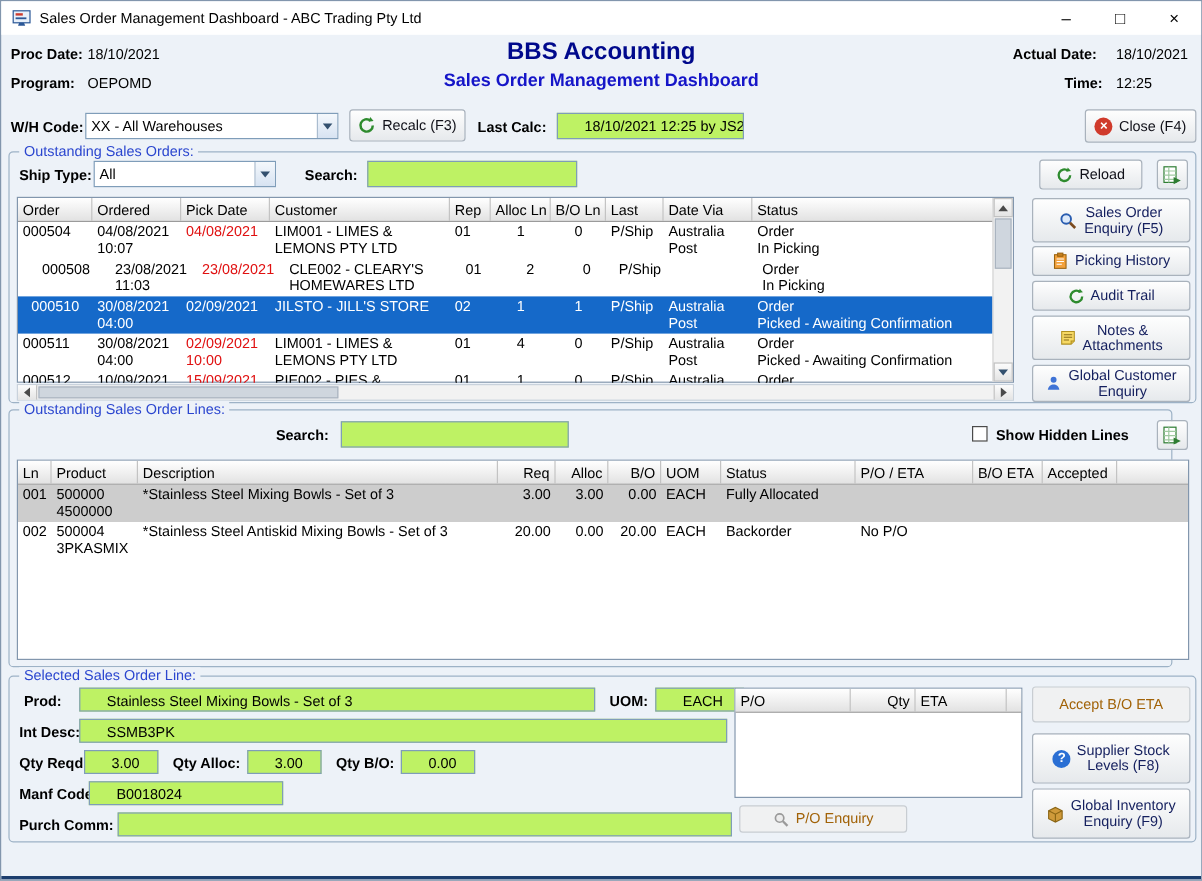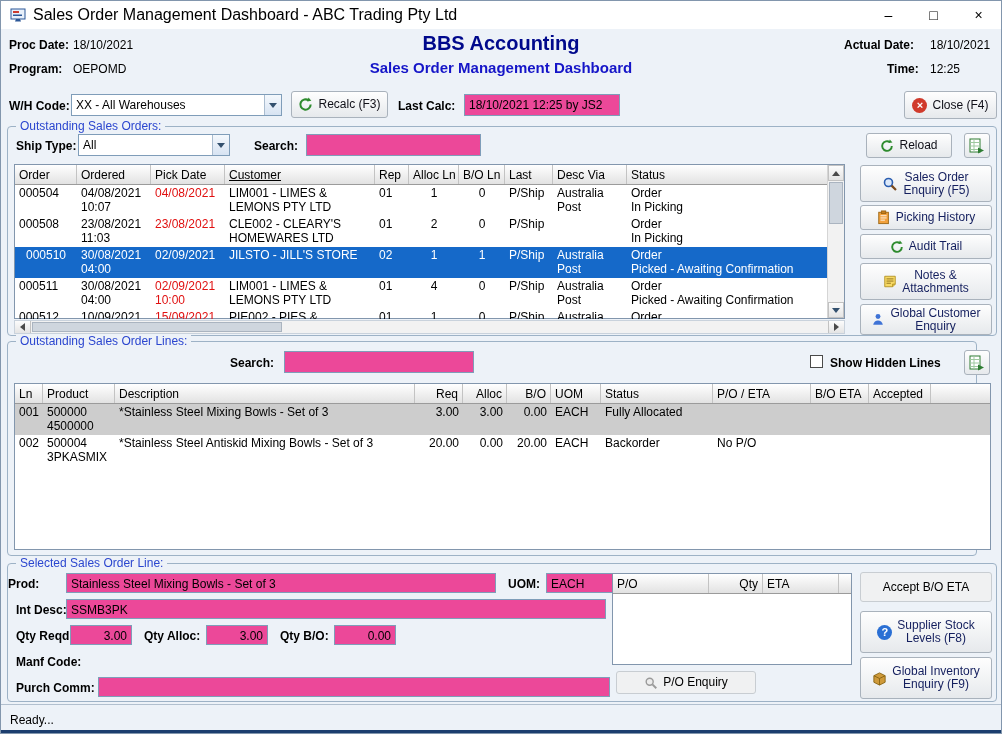--- a/index.html
+++ b/index.html
@@ -3,40 +3,40 @@
 <meta charset="utf-8">
 <style>
 *{margin:0;padding:0;box-sizing:border-box;}
 html,body{background:#6b7685;}
 body{font-family:"Liberation Sans",sans-serif;}
 .window{position:relative;width:1002px;height:734px;background:var(--window-bg,#edf2f8);border:1px solid #8296ad;overflow:hidden;font-size:12px;color:#000;}
 
 
 .titlebar{position:absolute;top:0;left:0;right:0;height:28px;background:var(--titlebar-bg,#ffffff);display:flex;align-items:center;}
 .app-ic{margin:0 7px 0 9px;display:flex;}
-.title-text{flex:1;font-size:16px;white-space:nowrap;overflow:hidden;}
+.title-text{flex:1;font-size:12px;white-space:nowrap;overflow:hidden;}
 .win-btn{width:45px;height:28px;display:flex;align-items:center;justify-content:center;font-size:14px;}
 
 
 .lbl{position:absolute;font-weight:bold;white-space:nowrap;}
 .val{position:absolute;white-space:nowrap;}
 .app-title{position:absolute;left:0;right:0;text-align:center;font-weight:bold;}
-.field{position:absolute;background:#ec4899;border:1px solid var(--border-blue,#7f9db9);padding:3px 4px;overflow:hidden;white-space:nowrap;height:22px;}
+.field{position:absolute;background:#bef264;border:1px solid var(--border-blue,#7f9db9);padding:3px 22px;overflow:hidden;white-space:nowrap;height:22px;}
 .combo{position:absolute;background:#fff;border:1px solid var(--border-blue,#7f9db9);display:flex;align-items:center;height:22px;}
 .combo-text{flex:1;padding:0 4px;overflow:hidden;white-space:nowrap;}
 .combo-arrow{width:17px;align-self:stretch;background:linear-gradient(#f4f8fc,#d7e3f2);border-left:1px solid #aabccf;display:flex;align-items:center;justify-content:center;}
 .tri{display:inline-block;width:0;height:0;}
 .tri-down{border-left:4px solid transparent;border-right:4px solid transparent;border-top:5px solid #33506e;}
 .tri-up{border-left:4px solid transparent;border-right:4px solid transparent;border-bottom:5px solid #4a4a4a;}
 .tri-left{border-top:4px solid transparent;border-bottom:4px solid transparent;border-right:5px solid #4a4a4a;}
 .tri-right{border-top:4px solid transparent;border-bottom:4px solid transparent;border-left:5px solid #4a4a4a;}
 .btn{position:absolute;display:flex;align-items:center;justify-content:center;gap:5px;background:linear-gradient(#fefefe,#e6e9ec);border:1px solid #a9b2bc;border-radius:3px;font-size:12px;line-height:13px;color:#141f5e;padding:2px 4px;}
 .btn .blabel{white-space:pre-line;text-align:center;}
 .btn.plain{color:#101018;}
-.btn.disabled{color:#000000;background:#f0f1f2;border-color:#c8cdd2;}
+.btn.disabled{color:#a16207;background:#f0f1f2;border-color:#c8cdd2;}
 .fieldset{position:absolute;border:1px solid #9db2c6;border-radius:4px;}
 .legend{position:absolute;top:-8px;left:8px;background:var(--window-bg,#edf2f8);padding:0 4px;color:var(--legend-blue,#2b46cf);white-space:nowrap;}
 .checkbox{position:absolute;width:13px;height:13px;background:#fff;border:1px solid #4a4a4a;}
 
 
 .dtable{position:absolute;background:#fff;border:1px solid #8296ad;}
 .thead{display:flex;height:20px;background:linear-gradient(#ffffff,#e2e2e2);border-bottom:1px solid #9b9b9b;}
 .th{border-right:1px solid #c3c3c3;padding:3px 4px;white-space:nowrap;overflow:hidden;}
 .tbody{overflow:hidden;}
 .trow{display:flex;height:31px;}
@@ -146,47 +146,47 @@
             <path d="M9 9.5l6 3-6 3z" fill="#2e7d32"></path>
           </svg>
         </span>
     </div>
 
     <div class="dtable" style="left:6px;top:37px;width:831px;height:155px">
       <div class="thead" id="orders-head" style="width:814px">
           <div class="th" style="width: 62px;">Order</div>
           <div class="th" style="width: 74px;">Ordered</div>
           <div class="th" style="width: 74px;">Pick Date</div>
-          <div class="th" style="width: 150px; text-decoration: underline;">Customer</div>
+          <div class="th" style="width: 150px;">Customer</div>
           <div class="th" style="width: 34px;">Rep</div>
           <div class="th" style="width: 50px;">Alloc Ln</div>
           <div class="th" style="width: 46px;">B/O Ln</div>
           <div class="th" style="width: 48px;">Last</div>
-          <div class="th" style="width: 74px;">Desc Via</div>
+          <div class="th" style="width: 74px;">Date Via</div>
           <div class="th" style="width: 202px;">Status</div>
         </div>
       <div class="tbody" id="orders-body" style="width:814px;height:134px">
           <div class="trow">
             <div class="tcell" style="width: 62px;">000504</div>
             <div class="tcell" style="width: 74px;">04/08/2021
 10:07</div>
             <div class="tcell red" style="width: 74px;">04/08/2021</div>
             <div class="tcell" style="width: 150px;">LIM001 - LIMES &amp;
 LEMONS PTY LTD</div>
             <div class="tcell" style="width: 34px;">01</div>
             <div class="tcell" style="width: 50px; text-align: center;">1</div>
             <div class="tcell" style="width: 46px; text-align: center;">0</div>
             <div class="tcell" style="width: 48px;">P/Ship</div>
             <div class="tcell" style="width: 74px;">Australia
 Post</div>
             <div class="tcell" style="width: 202px;">Order
 In Picking</div>
           </div>
           <div class="trow">
-            <div class="tcell" style="width: 62px;">000508</div>
+            <div class="tcell" style="width: 62px; margin-left: 16px;">000508</div>
             <div class="tcell" style="width: 74px;">23/08/2021
 11:03</div>
             <div class="tcell red" style="width: 74px;">23/08/2021</div>
             <div class="tcell" style="width: 150px;">CLE002 - CLEARY'S
 HOMEWARES LTD</div>
             <div class="tcell" style="width: 34px;">01</div>
             <div class="tcell" style="width: 50px; text-align: center;">2</div>
             <div class="tcell" style="width: 46px; text-align: center;">0</div>
             <div class="tcell" style="width: 48px;">P/Ship</div>
             <div class="tcell" style="width: 74px;"></div>
@@ -372,33 +372,34 @@
             <div class="tcell" style="width: 98px;">No P/O</div>
             <div class="tcell" style="width: 58px;"></div>
             <div class="tcell" style="width: 62px;"></div>
           </div>
         </div>
     </div>
   </div>
 
   <div class="fieldset" style="left:6px;top:562px;width:990px;height:139px">
     <span class="legend">Selected Sales Order Line:</span>
-    <span class="lbl" style="left:0;top:13px">Prod:</span>
+    <span class="lbl" style="left:12px;top:13px">Prod:</span>
     <div class="field" style="left:58px;top:9px;width:430px;height:20px">Stainless Steel Mixing Bowls - Set of 3</div>
     <span class="lbl" style="left:500px;top:13px">UOM:</span>
     <div class="field" style="left:538px;top:9px;width:74px;height:20px">EACH</div>
     <span class="lbl" style="left:8px;top:39px">Int Desc:</span>
     <div class="field" style="left:58px;top:35px;width:540px;height:20px">SSMB3PK</div>
     <span class="lbl" style="left:8px;top:65px">Qty Reqd:</span>
     <div class="field" style="left:62px;top:61px;width:62px;height:20px;text-align:right">3.00</div>
     <span class="lbl" style="left:136px;top:65px">Qty Alloc:</span>
     <div class="field" style="left:198px;top:61px;width:62px;height:20px;text-align:right">3.00</div>
     <span class="lbl" style="left:272px;top:65px">Qty B/O:</span>
     <div class="field" style="left:326px;top:61px;width:62px;height:20px;text-align:right">0.00</div>
     <span class="lbl" style="left:8px;top:91px">Manf Code:</span>
+    <div class="field" style="left:66px;top:87px;width:162px;height:20px">B0018024</div>
     <span class="lbl" style="left:8px;top:117px">Purch Comm:</span>
     <div class="field" style="left:90px;top:113px;width:512px;height:20px"></div>
 
     <div class="dtable" style="left:604px;top:9px;width:240px;height:92px">
       <div class="thead" id="po-head" style="width:238px">
           <div class="th" style="width: 96px;">P/O</div>
           <div class="th" style="width: 54px; text-align: right;">Qty</div>
           <div class="th" style="width: 76px;">ETA</div>
         </div>
       <div class="tbody" style="width:238px;height:70px"></div>
@@ -426,17 +427,14 @@
           <svg width="15" height="15" viewBox="0 0 16 16">
             <path d="M2 5l6-3 6 3v7l-6 3-6-3z" fill="#cf9a3a" stroke="#8a6514"></path>
             <path d="M2 5l6 3 6-3M8 8v7" fill="none" stroke="#8a6514"></path>
           </svg>
         </span>
       <span class="blabel">Global Inventory
 Enquiry (F9)</span>
     </div>
   </div>
 
-  <div class="statusbar">
-    <span class="status-text">Ready...</span>
-  </div>
   <div class="bottom-strip"></div>
 </div>
 
 </body></html>

